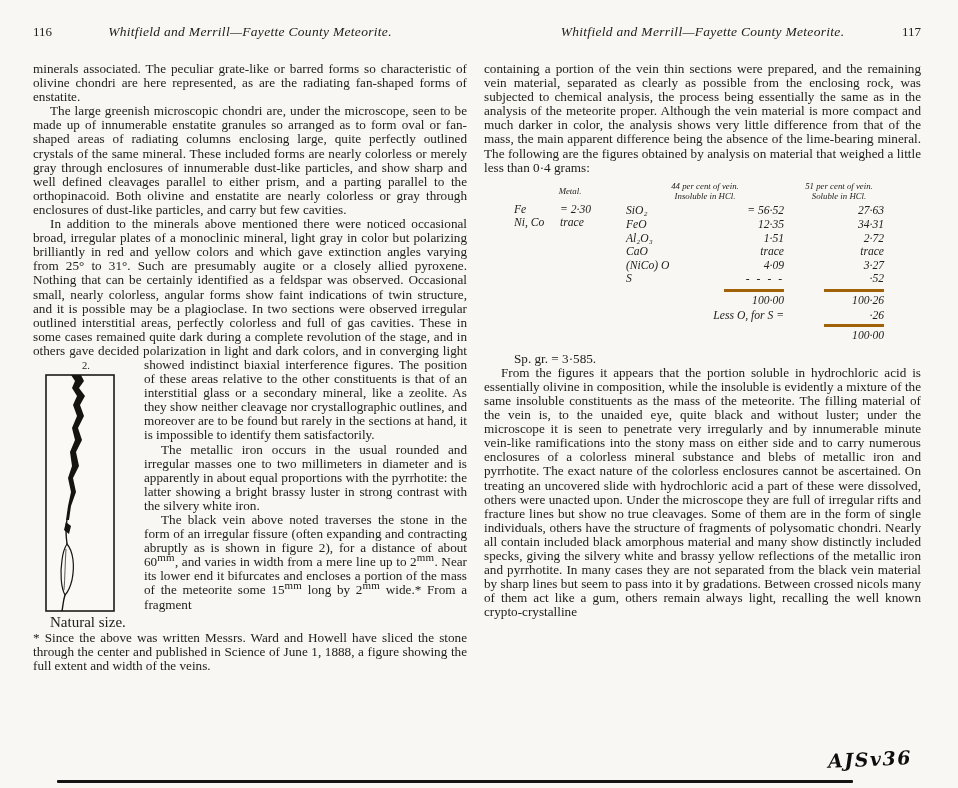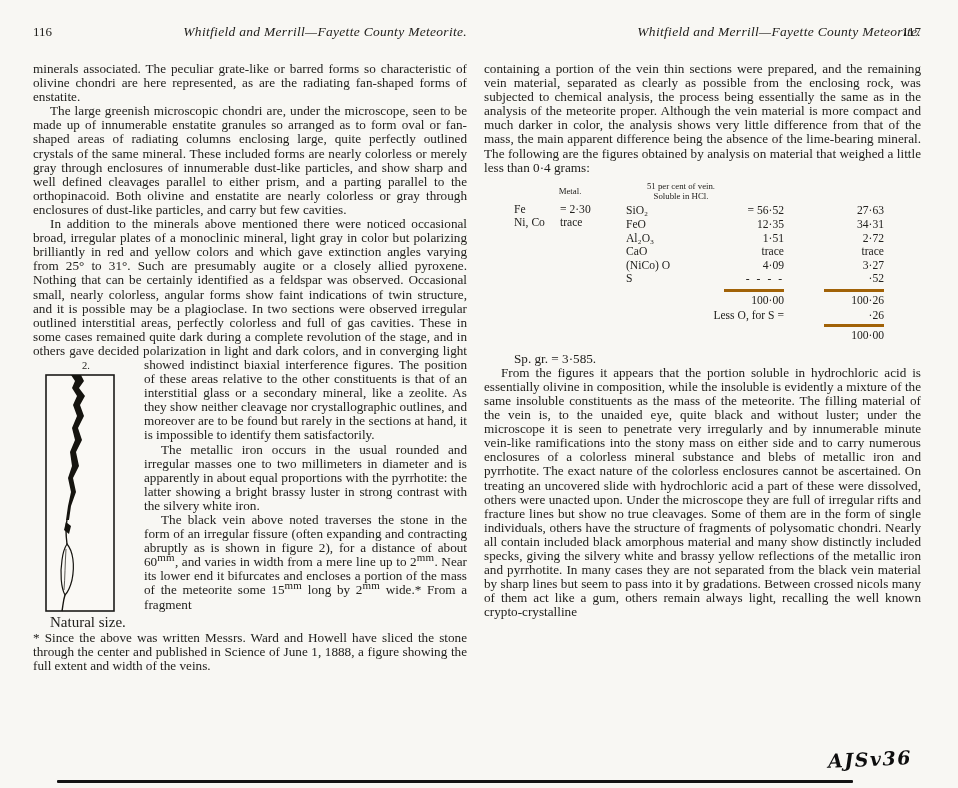--- a/index.html
+++ b/index.html
@@ -10,21 +10,21 @@
     color:#22211e;
     overflow:hidden;
   }
   .scan { position:relative; width:958px; height:564px; }
 
   .page { position:absolute; top:24px; }
   .page-left  { left:33px;  width:434px; }
   .page-right { left:484px; width:437px; }
 
   .rhead { position:relative; height:22px; font-size:13.5px; margin-bottom:16px; }
-  .rhead .title { display:block; text-align:right; font-style:italic; letter-spacing:.3px; }
+  .rhead .title { display:block; text-align:center; font-style:italic; letter-spacing:.3px; }
   .rhead .pnum  { position:absolute; top:0; font-style:normal; font-size:13px; }
   .page-left  .pnum { left:0; }
   .page-right .pnum { right:0; }
 
   .bodytext p {
     font-size:13.2px; line-height:14.1px;
     text-align:justify; text-justify:inter-word;
   }
   .bodytext p.ind { text-indent:17px; }
 
@@ -33,21 +33,21 @@
   
   .figure-float { float:left; width:102px; margin:1px 9px 2px 0; }
   .fig-num { font-size:10.5px; margin:0 0 1px 32px; }
   .fig-box { display:block; margin-left:12px; background:#faf9f5; }
   .fig-caption { font-size:15px; margin-top:3px; text-align:left; }
 
   
   .footnote { clear:both; margin-top:7px; font-size:10.8px; line-height:12.6px; text-align:justify; }
 
   
-  .atable { display:flex; margin:7px 0 0 30px; font-size:11.6px; line-height:13.6px; }
+  .atable { display:flex; margin:7px 0 0 30px; font-size:11.6px; line-height:13.6px;font-style:italic; }
   .col-metal { width:112px; }
   .col-metal .th { text-align:center; font-size:8.8px; line-height:9.8px; padding:5px 0 6px 0; }
   .mrow { display:flex; }
   .mrow .el  { width:46px; }
   .mrow .val { width:56px; }
 
   .col-main { width:268px; }
   .main-head { display:flex; text-align:center; font-size:8.8px; line-height:9.8px; margin-bottom:3px; }
   .main-head .th2 { width:158px; }
   .main-head .th3 { width:110px; white-space:nowrap; }
@@ -132,20 +132,24 @@
             <span class="val">= 2·30</span>
           </div>
           <div class="mrow">
             <span class="el">Ni, Co</span>
             <span class="val">trace</span>
           </div>
         </div>
 
         <div class="col-main">
           <div class="main-head">
+            <div class="th2">
+              <div>44 per cent of vein.</div>
+              <div>Insoluble in HCl.</div>
+            </div>
             <div class="th3">
               <div>51 per cent of vein.</div>
               <div>Soluble in HCl.</div>
             </div>
           </div>
 
           <div class="trow">
             <span class="cf">SiO₂</span>
             <span class="civ">= 56·52</span>
             <span class="csv">27·63</span>

